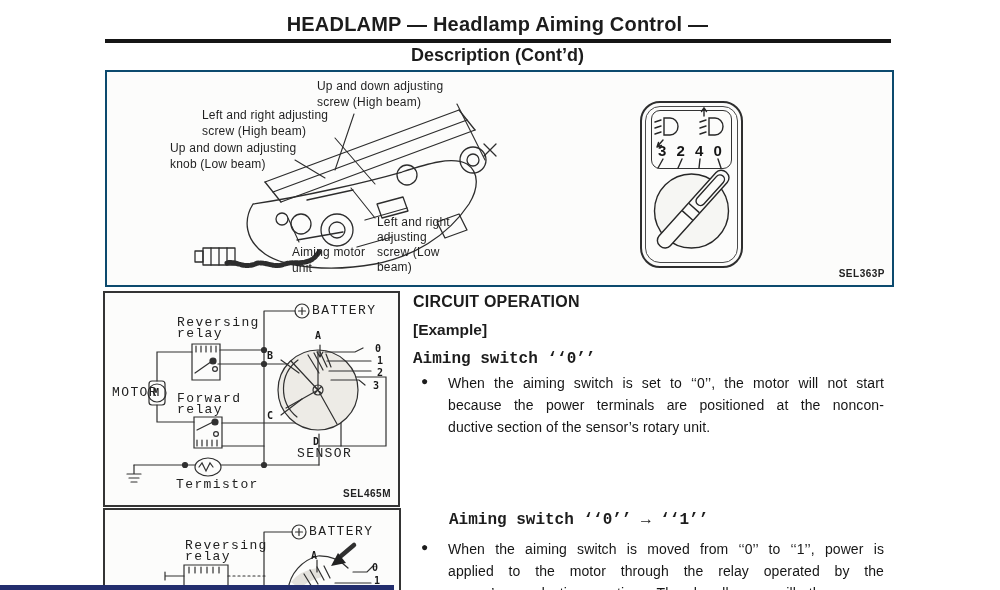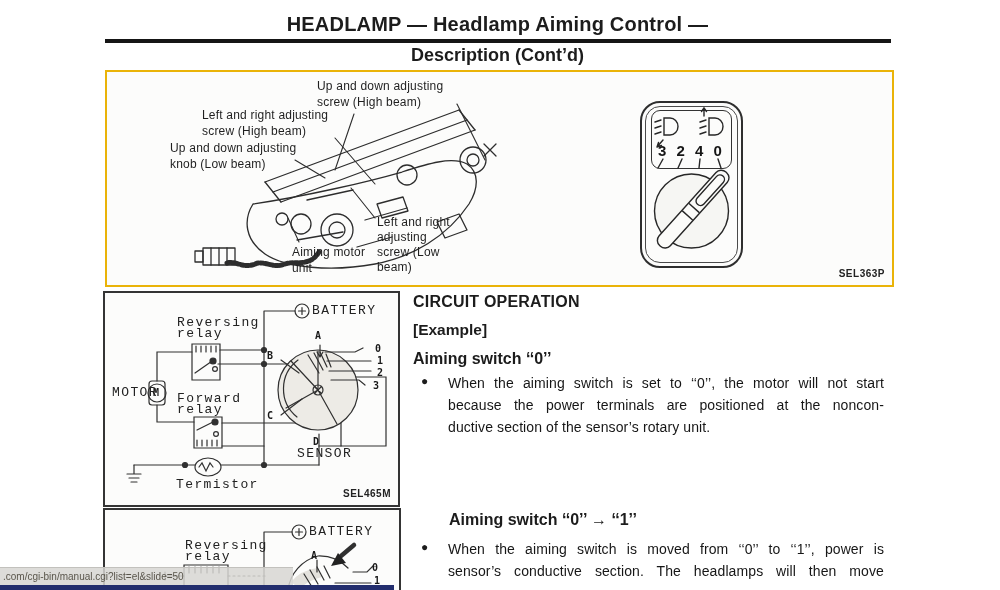--- a/index.html
+++ b/index.html
@@ -4,21 +4,21 @@
 <style>
   html,body{margin:0;padding:0;background:#e9e9e9;}
   .page{position:relative;width:1000px;height:590px;background:#ffffff;overflow:hidden;
         font-family:"Liberation Sans",sans-serif;color:#1c1c1c;}
   .h1{position:absolute;left:105px;top:13px;width:785px;text-align:center;
       font-size:20px;font-weight:bold;letter-spacing:.2px;}
   .rule{position:absolute;left:105px;top:39px;width:786px;height:4px;background:#151515;}
   .h2{position:absolute;left:105px;top:45px;width:785px;text-align:center;
       font-size:18px;font-weight:bold;}
   .fig{position:absolute;background:#fcfcfb;}
-  .fig1{left:105px;top:70px;width:785px;height:213px;border:2px solid #eab308;}
+  .fig1{left:105px;top:70px;width:785px;height:213px;border:2px solid #0c4a6e;}
   .fig2{left:103px;top:291px;width:293px;height:212px;border:2px solid #343434;}
   .fig3{left:103px;top:508px;width:294px;height:82px;border:2px solid #343434;border-bottom:none;}
   .fig svg{position:absolute;left:0;top:0;}
   .flabel{position:absolute;font-size:12px;line-height:16px;white-space:pre-line;
           letter-spacing:.2px;color:#1f1f1f;}
   .mlabel{position:absolute;font-family:Liberation Mono, monospace;font-size:13px;
           line-height:11px;letter-spacing:1.4px;white-space:pre-line;color:#222;}
   .tlabel{position:absolute;font-size:10px;font-weight:bold;color:#1a1a1a;
           font-family:"DejaVu Sans Mono",monospace;}
   .ref{position:absolute;right:7px;bottom:6px;font-size:10px;font-weight:bold;
@@ -28,21 +28,21 @@
         border:2px solid #2e2e2e;border-radius:20px;}
   .dial-inner{position:absolute;inset:3px;border:1.4px solid #4a4a4a;border-radius:15px;}
   .dial-panel{position:absolute;left:9px;top:7px;width:79px;height:57px;
               border:1.6px solid #333;border-radius:9px;}
   .dial-nums{position:absolute;left:0;top:39px;width:99px;text-align:center;
              font-size:15px;font-weight:bold;letter-spacing:3px;color:#161616;}
   
   .textcol{position:absolute;left:413px;top:0;width:478px;}
   .sec-title{position:absolute;top:293px;font-size:16px;font-weight:bold;letter-spacing:.2px;}
   .example{position:absolute;top:321px;font-size:15.5px;font-weight:bold;}
-  .h3{position:absolute;font-size:16px;font-weight:bold;}
+  .h3{position:absolute;font-size:16px;font-weight:bold;font-family:Liberation Mono, monospace;}
   .h3a{top:350px;} .h3b{top:511px;margin-left:36px;}
   .dot{position:absolute;left:8px;font-size:12px;}
   .d1{top:374px;} .d2{top:540px;}
   .btext{position:absolute;left:35px;width:436px;font-size:14px;line-height:22px;
          letter-spacing:.1px;color:#161616;}
   .bt1{top:372px;} .bt2{top:538px;}
   .line{text-align:left;}
   .line.j{text-align:justify;text-align-last:justify;}
   
   .statusbar{position:absolute;left:0;top:567px;width:293px;height:18px;
@@ -284,22 +284,20 @@
     <div class="btext bt1">
       <div class="line j">When the aiming switch is set to ‘‘0’’, the motor will not start</div>
       <div class="line j">because the power terminals are positioned at the noncon-</div>
       <div class="line">ductive section of the sensor’s rotary unit.</div>
     </div>
 
     <div class="h3 h3b">Aiming switch ‘‘0’’ → ‘‘1’’</div>
     <span class="dot d2">●</span>
     <div class="btext bt2">
       <div class="line j">When the aiming switch is moved from ‘‘0’’ to ‘‘1’’, power is</div>
+      <div class="line j">applied to the motor through the relay operated by the</div>
       <div class="line j">sensor’s conductive section. The headlamps will then move</div>
     </div>
   </div>
 
-  <div class="statusbar">
-    <span>.com/cgi-bin/manual.cgi?list=el&amp;slide=50</span>
-  </div>
   <div class="navybar"></div>
 
 </div>
 
 </body></html>

